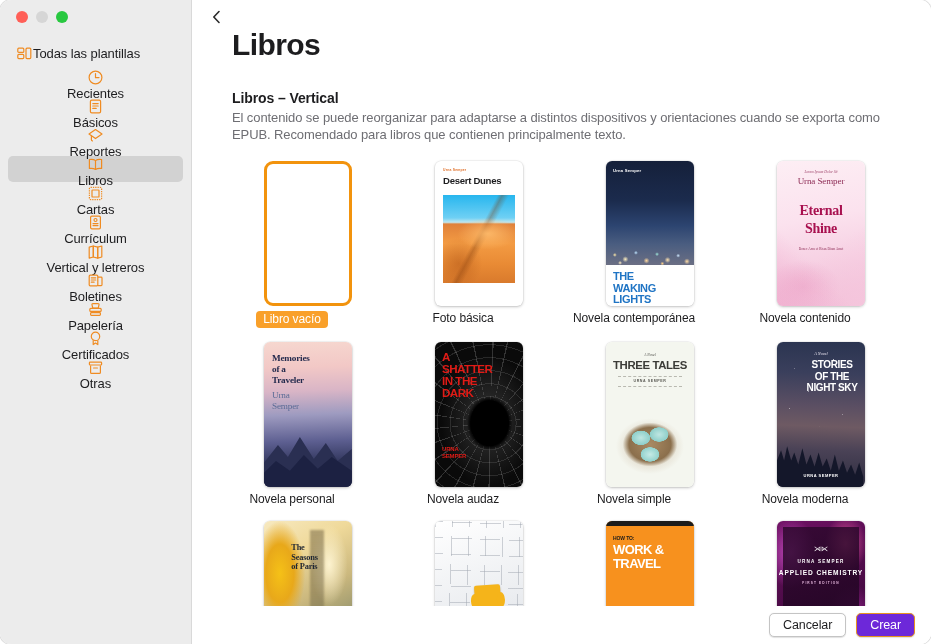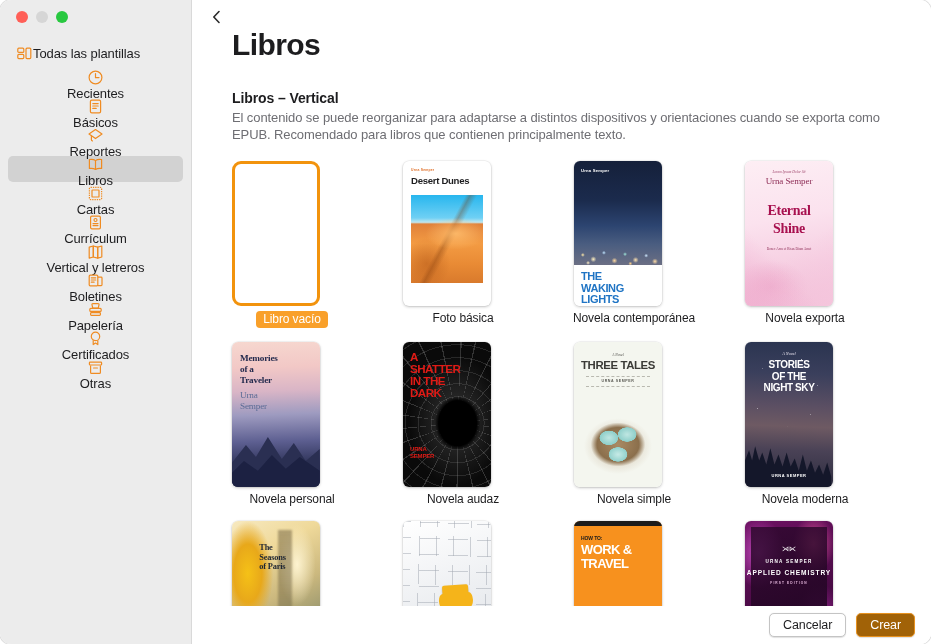--- a/index.html
+++ b/index.html
@@ -112,21 +112,21 @@
     column-gap: 51px;
     row-gap: 14px;
   }
   .tile {
     width: 120px;
     display: flex; flex-direction: column; align-items: center;
     cursor: default;
   }
   .thumb-wrap {
     width: 120px; height: 145px;
-    display: flex; align-items: center; justify-content: flex-start;
+    display: flex; align-items: center; justify-content: flex-end;
     position: relative;
   }
   .thumb {
     width: 88px; height: 145px;
     border-radius: 6px;
     overflow: hidden;
     position: relative;
     background: #fff;
     box-shadow: 0 1px 3px rgba(0,0,0,0.22), 0 0 0 0.5px rgba(0,0,0,0.07);
   }
@@ -264,21 +264,21 @@
     background:
       radial-gradient(circle 0.6px at 20% 18%, #fff 0%, rgba(255,255,255,0) 100%),
       radial-gradient(circle 0.6px at 64% 12%, #fff 0%, rgba(255,255,255,0) 100%),
       radial-gradient(circle 0.5px at 36% 34%, #fff 0%, rgba(255,255,255,0) 100%),
       radial-gradient(circle 0.6px at 82% 30%, #fff 0%, rgba(255,255,255,0) 100%),
       radial-gradient(circle 0.5px at 14% 46%, #fff 0%, rgba(255,255,255,0) 100%),
       radial-gradient(circle 0.6px at 74% 50%, #fff 0%, rgba(255,255,255,0) 100%),
       radial-gradient(circle 0.5px at 48% 58%, #fff 0%, rgba(255,255,255,0) 100%); }
   .ns-trees { position:absolute; left:0; right:0; bottom:0; height:42%; }
   .ns-sub { top:9px; font-size:4.2px; color:#e8e4ee; font-family:"Liberation Serif",serif; font-style:italic; }
-  .ns-title { top:17px; font-size:10px; font-weight:800; color:#ffffff; line-height:11.5px; letter-spacing:-0.4px; }
+  .ns-title { top:17px; font-size:10px; font-weight:800; color:#ffffff; line-height:11.5px; letter-spacing:-0.4px;margin-left:11px; }
   .ns-author { bottom:9px; font-size:4px; font-weight:bold; color:#ffffff; letter-spacing:0.5px; }
 
   
   .sp-bg { position:absolute; inset:0;
     background:
       radial-gradient(ellipse 40% 50% at 18% 36%, #f5c117 0%, #e8a81a 40%, rgba(200,140,20,0) 72%),
       radial-gradient(ellipse 30% 40% at 74% 30%, #fdf3d0 0%, rgba(253,243,208,0) 70%),
       linear-gradient(150deg,#f7e9c0 0%, #efd99a 26%, #cbb87e 52%, #8d8f6b 78%, #5d6150 100%); }
   .sp-tower { position:absolute; left:52%; top:6%; width:16%; height:80%;
     background: linear-gradient(180deg, rgba(120,105,70,.55), rgba(90,85,60,.35)); filter: blur(1.2px); }
@@ -337,21 +337,21 @@
     line-height: 14px;
     cursor: default;
     letter-spacing: -0.1px;
   }
   .btn-cancel {
     background: #ffffff; color: #1d1d1f;
     border: 0.5px solid #c4c4c4;
     box-shadow: 0 0.5px 1px rgba(0,0,0,0.12);
   }
   .btn-create {
-    background: #a16207; color: #ffffff;
+    background: #6d28d9; color: #ffffff;
     border: 0.5px solid #e8921f;
     box-shadow: 0 0.5px 1px rgba(0,0,0,0.12);
   }
 </style>
 </head>
 <body>
 
 <div class="window">
 
   <div class="sidebar">
@@ -553,21 +553,21 @@
               <div class="cv">
                 <div class="es-bg"></div>
                 <div class="cv-txt es-sub1">Lorem Ipsum Dolor Sit</div>
                 <div class="cv-txt es-name">Urna Semper</div>
                 <div class="cv-txt es-t1">Eternal</div>
                 <div class="cv-txt es-t2">Shine</div>
                 <div class="cv-txt es-sub2">Donec Arcu et Risus Diam Amet</div>
               </div>
             </div>
           </div>
-          <div class="tile-label">Novela exporta</div>
+          <div class="tile-label">Novela contenido</div>
         </div>
 
         <div class="tile">
           <div class="thumb-wrap">
             <div class="thumb">
               <div class="cv">
                 <div class="mt-bg"></div>
                 <svg class="mt-mtn" viewBox="0 0 88 64" preserveAspectRatio="none">
                   <path d="M0 40 14 22 24 34 36 14 50 36 62 20 74 38 88 26V64H0z" fill="#2a2f52"></path>
                   <path d="M0 50 12 38 26 48 40 32 54 46 68 34 88 48V64H0z" fill="#1c2142"></path>

